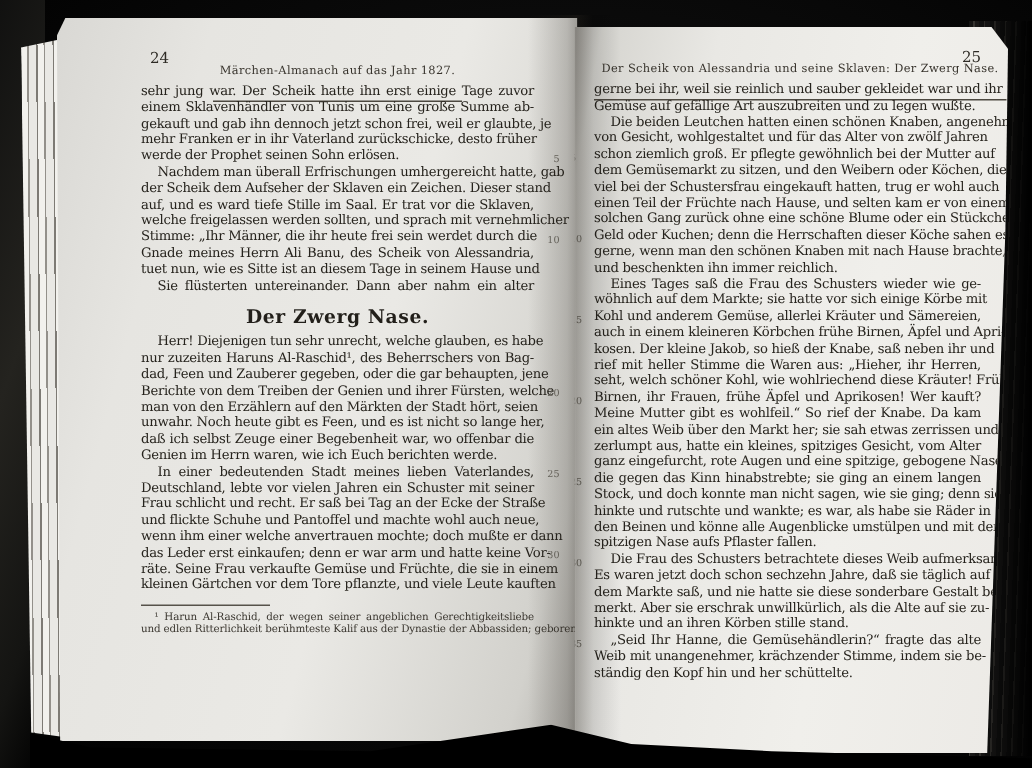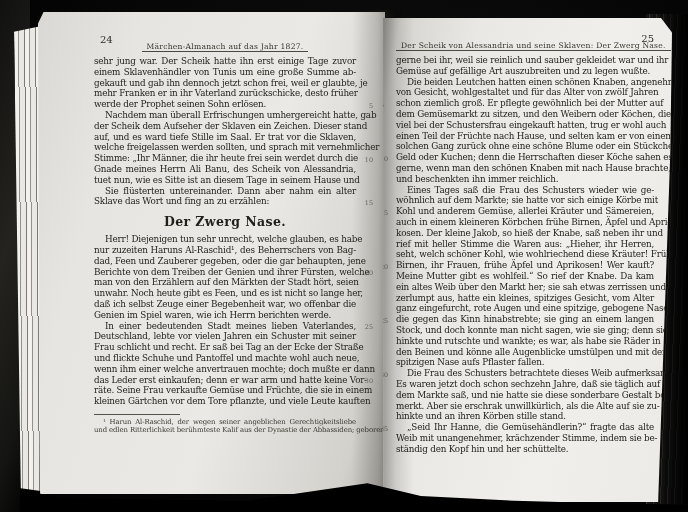--- a/index.html
+++ b/index.html
@@ -30,21 +30,21 @@
   .gutter-shadow{position:absolute;left:352px;top:10px;width:62px;height:494px;pointer-events:none;
               background:linear-gradient(90deg,rgba(0,0,0,0) 0%,rgba(40,36,30,.22) 42%,rgba(40,36,30,.34) 52%,rgba(0,0,0,.12) 70%,rgba(0,0,0,0) 100%);}
   .bottom-wedge{position:absolute;left:20px;bottom:0;width:668px;height:40px;pointer-events:none;background:#000;
               clip-path:polygon(0 42%,6% 66%,34% 72%,52% 28%,60% 60%,74% 72%,100% 84%,100% 100%,0 100%);}
   
   .inner{position:absolute;}
   .inner-left{left:56px;top:22px;width:262px;}
   .inner-right{left:13px;top:15px;width:258px;}
   .pagehead{position:relative;text-align:center;height:13px;}
   .runhead{display:inline-block;font-size:7.6px;letter-spacing:.25px;color:#37332c;
-           border-bottom:1px solid #4c4840;padding:0 5px 0;white-space:nowrap;}
+           border-bottom:1px solid #4c4840;padding:0 5px 16px;white-space:nowrap;}
   .pagenum{position:absolute;top:0;font-size:10px;color:#2e2b25;}
   .pagenum.pl{left:6px;} .pagenum.pr{right:0;}
   .textblock{margin-top:9px;}
   .bl{position:relative;font-size:8.8px;line-height:10.8px;letter-spacing:-0.2px;
       white-space:nowrap;overflow:visible;text-align:justify;text-align-last:justify;}
   .bl.pe{text-align-last:left;}
   .bl.ind{padding-left:11px;}
   .ln{position:absolute;top:1.5px;font-size:6.4px;letter-spacing:0;color:#6e6b63;}
   .ln.right{right:-17px;} .ln.left{left:-16px;}
   .story-heading{text-align:center;font-size:12.5px;font-weight:bold;color:#221f1a;
@@ -78,32 +78,31 @@
           <div class="bl">mehr Franken er in ihr Vaterland zurückschicke, desto früher</div>
           <div class="bl pe">werde der Prophet seinen Sohn erlösen.<span class="ln right">5</span></div>
           <div class="bl ind">Nachdem man überall Erfrischungen umhergereicht hatte, gab</div>
           <div class="bl">der Scheik dem Aufseher der Sklaven ein Zeichen.  Dieser stand</div>
           <div class="bl">auf, und es ward tiefe Stille im Saal.  Er trat vor die Sklaven,</div>
           <div class="bl">welche freigelassen werden sollten, und sprach mit vernehmlicher</div>
           <div class="bl">Stimme: „Ihr Männer, die ihr heute frei sein werdet durch die<span class="ln right">10</span></div>
           <div class="bl">Gnade meines Herrn Ali Banu, des Scheik von Alessandria,</div>
           <div class="bl">tuet nun, wie es Sitte ist an diesem Tage in seinem Hause und</div>
           <div class="bl ind">Sie flüsterten untereinander.  Dann aber nahm ein alter</div>
-          <div class="bl pe">Sklave das Wort und fing an zu erzählen:<span class="ln right">15</span></div>
         </div>
       <div class="story-heading">Der Zwerg Nase.</div>
       <div class="textblock" style="margin-top:0">
           <div class="bl ind">Herr! Diejenigen tun sehr unrecht, welche glauben, es habe</div>
           <div class="bl">nur zuzeiten Haruns Al-Raschid¹, des Beherrschers von Bag-</div>
           <div class="bl">dad, Feen und Zauberer gegeben, oder die gar behaupten, jene</div>
           <div class="bl">Berichte von dem Treiben der Genien und ihrer Fürsten, welche<span class="ln right">20</span></div>
           <div class="bl">man von den Erzählern auf den Märkten der Stadt hört, seien</div>
           <div class="bl">unwahr.  Noch heute gibt es Feen, und es ist nicht so lange her,</div>
           <div class="bl">daß ich selbst Zeuge einer Begebenheit war, wo offenbar die</div>
-          <div class="bl pe">Genien im Spiel waren, wie ich Herrn berichten werde.</div>
+          <div class="bl pe">Genien im Herrn waren, wie ich Euch berichten werde.</div>
           <div class="bl ind">In einer bedeutenden Stadt meines lieben Vaterlandes,<span class="ln right">25</span></div>
           <div class="bl">Deutschland, lebte vor vielen Jahren ein Schuster mit seiner</div>
           <div class="bl">Frau schlicht und recht.  Er saß bei Tag an der Ecke der Straße</div>
           <div class="bl">und flickte Schuhe und Pantoffel und machte wohl auch neue,</div>
           <div class="bl">wenn ihm einer welche anvertrauen mochte; doch mußte er dann</div>
           <div class="bl">das Leder erst einkaufen; denn er war arm und hatte keine Vor-<span class="ln right">30</span></div>
           <div class="bl">räte.  Seine Frau verkaufte Gemüse und Früchte, die sie in einem</div>
           <div class="bl">kleinen Gärtchen vor dem Tore pflanzte, und viele Leute kauften</div>
         </div>
       <div class="footnote">

